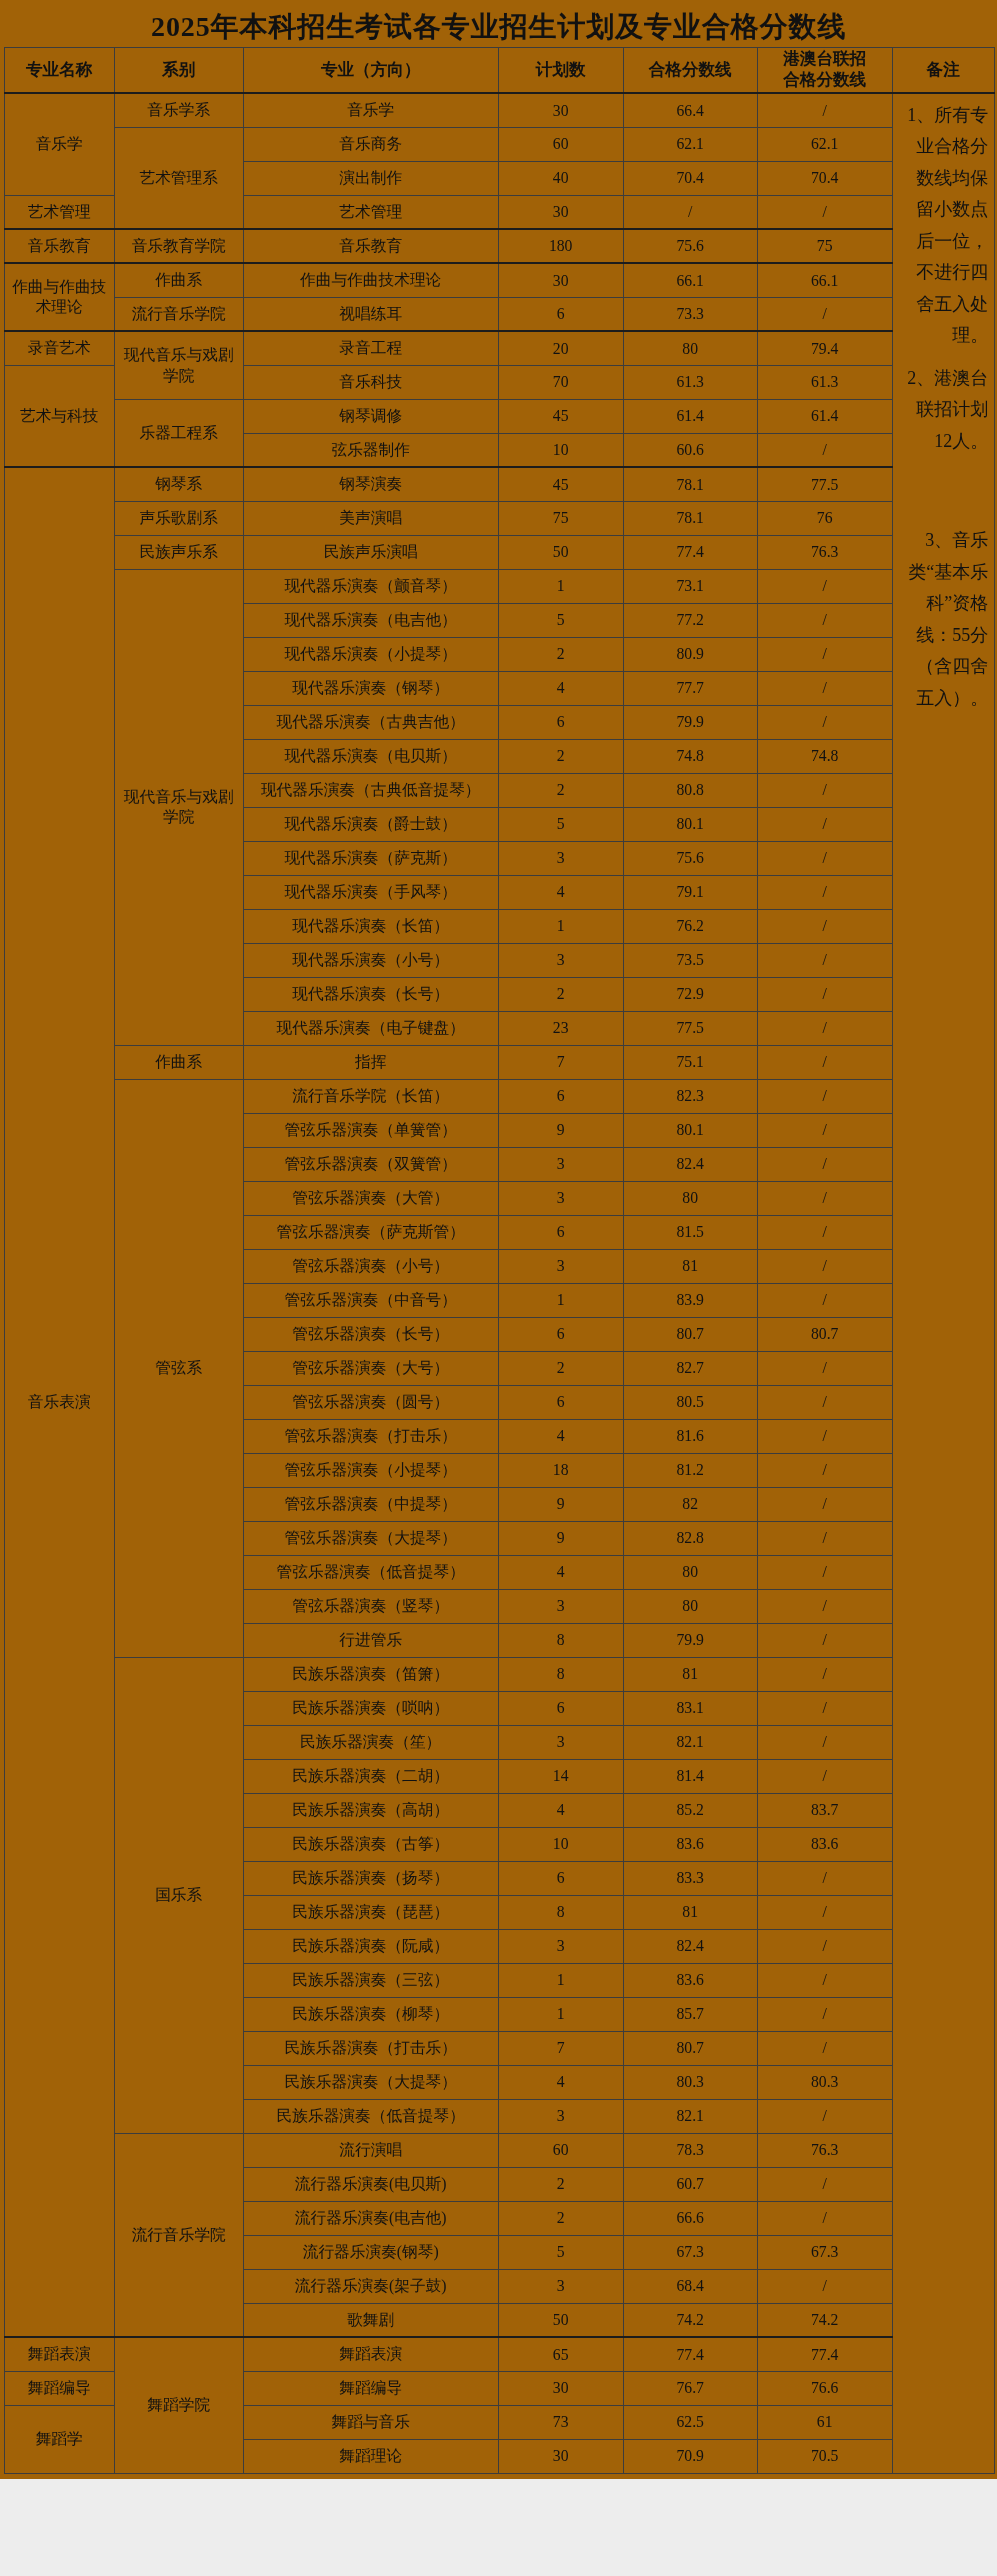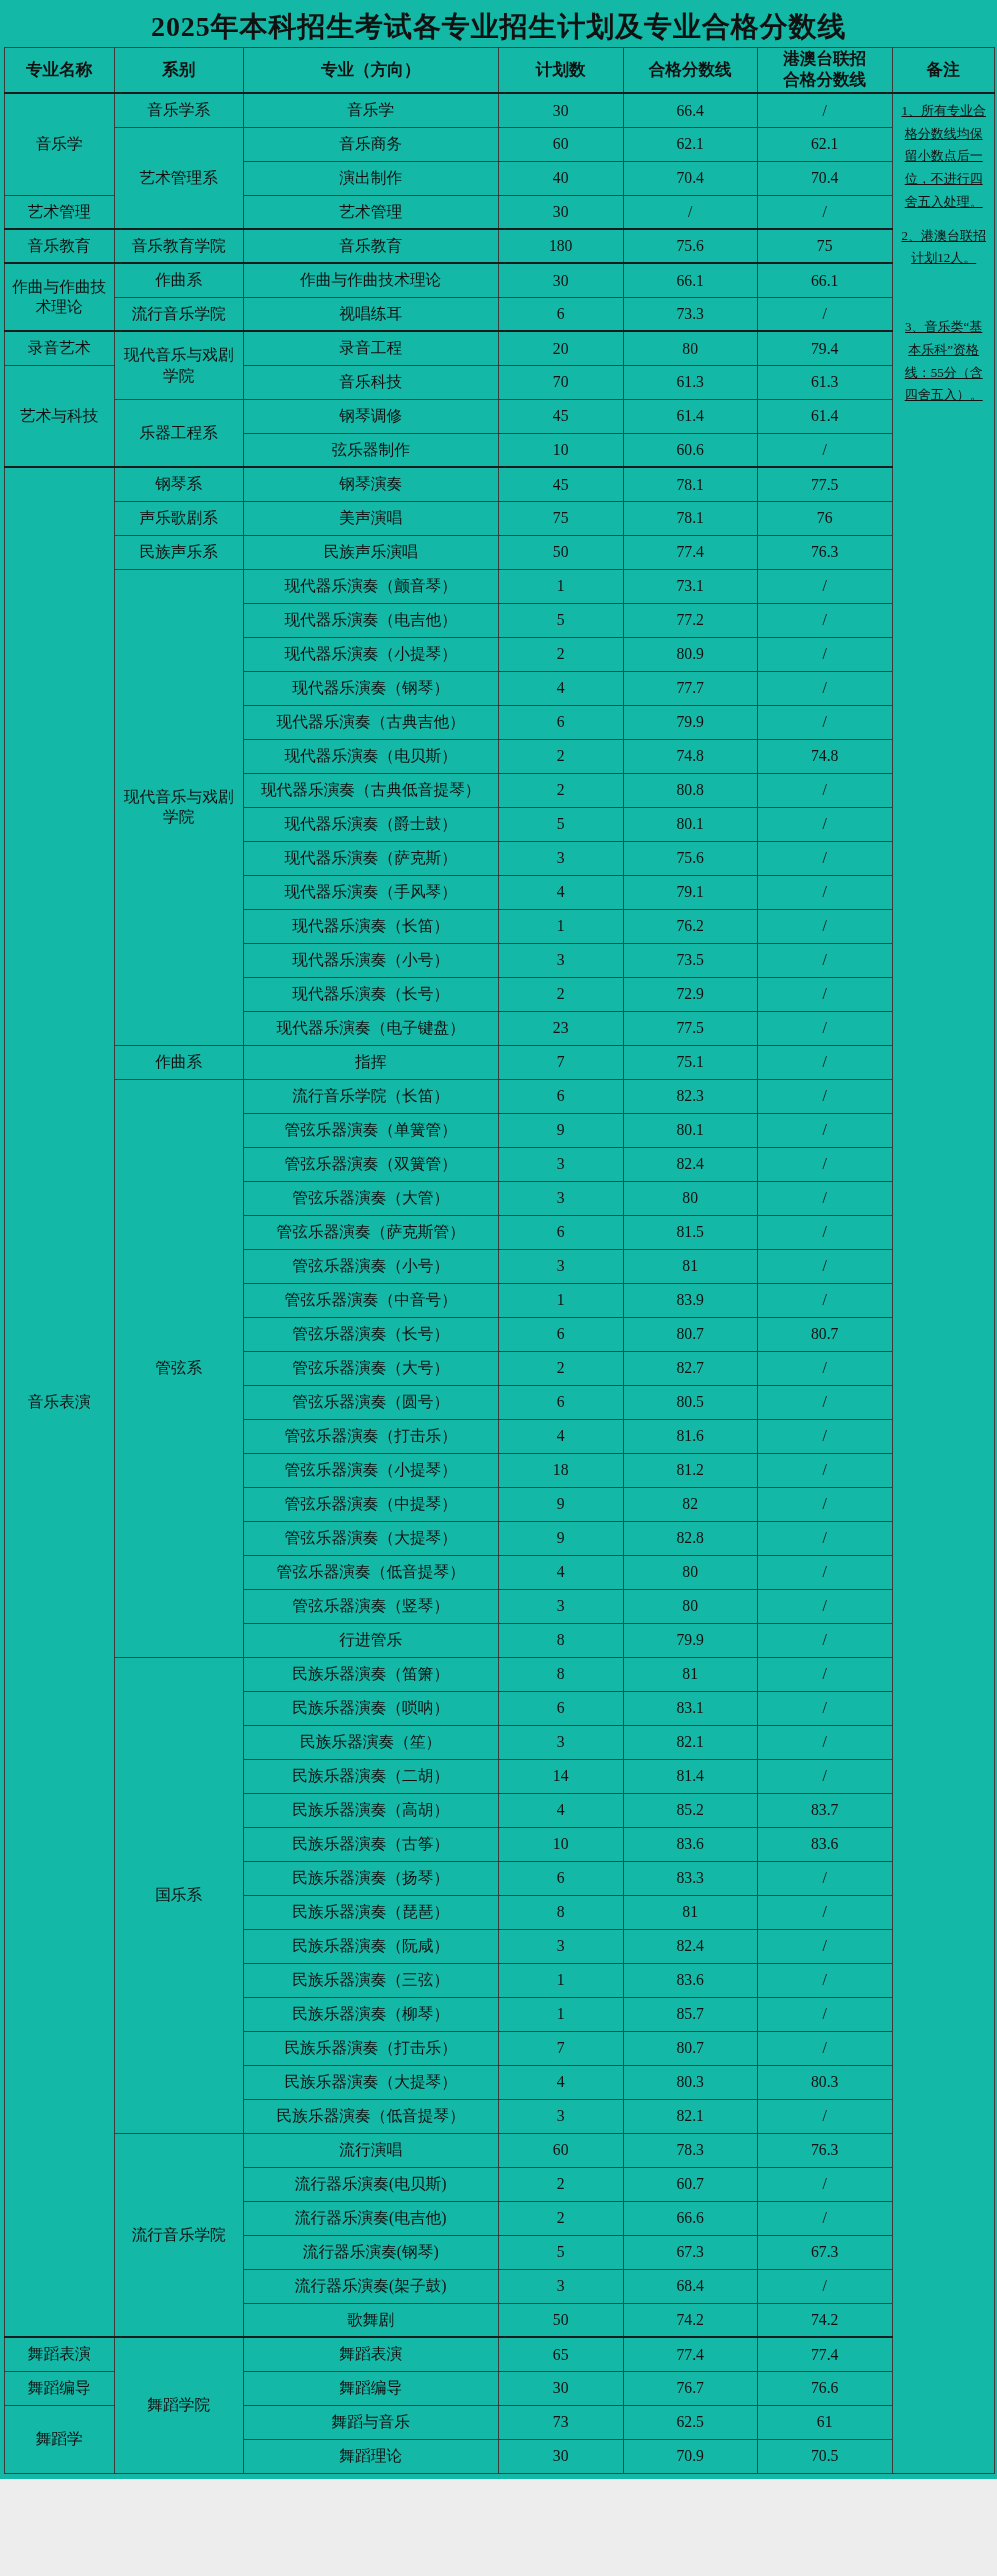--- a/index.html
+++ b/index.html
@@ -5,21 +5,21 @@
   html, body {
     margin: 0;
     padding: 0;
     background: #ededed;
     font-family: "Liberation Serif", "DejaVu Serif", serif;
     color: #111;
   }
   .page {
     width: 990px;
     margin: 0 auto;
-    background: #14b8a6;
+    background: #a16207;
     padding: 5.5px 3.7px 5.5px 3.7px;
   }
   .title {
     text-align: center;
     font-size: 28px;
     font-weight: bold;
     height: 41px;
     line-height: 41px;
     letter-spacing: 0.9px;
     white-space: nowrap;
@@ -45,29 +45,28 @@
     line-height: 1.25;
   }
   .tbl thead th.wrap2 { white-space: pre-line; text-align: center; }
   .tbl tbody tr { height: 34px; }
   .tbl tbody td { font-size: 15.7px; }
   .tbl tbody td.major, .tbl tbody td.dept { line-height: 1.3; }
   .tbl tbody td.num { font-size: 15.7px; }
   .tbl tbody tr.sec td { border-top: 2.8px solid #1c1c1c; }
   .tbl td.notes {
     vertical-align: top;
-    text-align: center;
-    font-size: 13px;
+    text-align: right;
+    font-size: 18px;
     line-height: 1.75;
     padding: 5.5px 5.5px 5.5px 6.5px;
-    text-decoration: underline;
   }
   .tbl td.notes p { margin: 0; }
   .tbl td.notes p + p { margin-top: 11px; }
-  .tbl td.notes p:nth-child(3) { margin-top: 46px; }
+  .tbl td.notes p:nth-child(3) { margin-top: 68px; }
 </style>
 </head>
 <body>
 
 <div class="page">
   <div class="title">2025年本科招生考试各专业招生计划及专业合格分数线</div>
   <table class="tbl">
     <colgroup>
       <col style="width:110px">
       <col style="width:129px">

